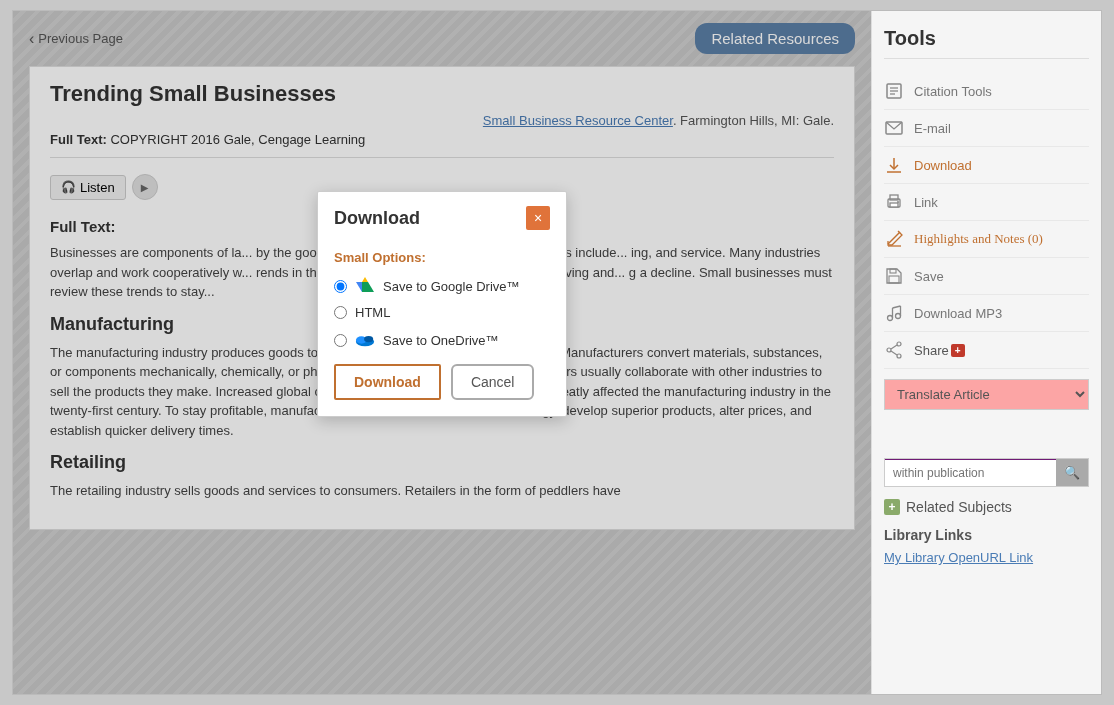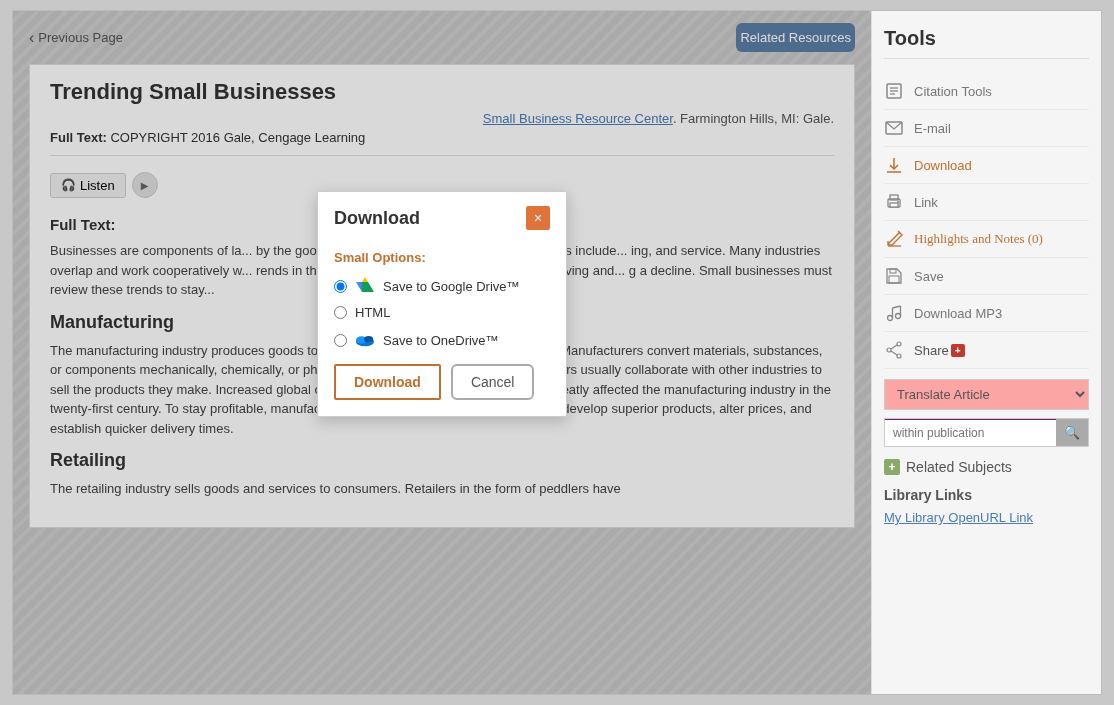--- a/index.html
+++ b/index.html
@@ -66,24 +66,24 @@
     .prev-page-link::before {
       content: '‹';
       font-size: 16px;
       color: #555;
     }
 
     .related-resources-btn {
       background: #5b7fa6;
       color: white;
       border: none;
-      padding: 7px 4px;
-      font-size: 13px;
-      cursor: pointer;
-      border-radius: 6px;
+      padding: 7px 16px;
+      font-size: 15px;
+      cursor: pointer;
+      border-radius: 12px;
     }
 
     
     .article-content {
       padding: 0 20px 20px 20px;
       background: white;
       margin: 0 16px;
       border: 1px solid #ddd;
     }
 
@@ -352,20 +352,21 @@
       cursor: pointer;
       appearance: auto;
     }
 
     .search-within {
       display: flex;
       align-items: center;
       border: 1px solid #ccc;
       background: #701a75;
       margin-bottom: 12px;
+      margin-top: 40px;
     }
 
     .search-within input {
       flex: 1;
       border: none;
       outline: none;
       padding: 6px 8px;
       font-size: 12px;
       color: #999;
     }

